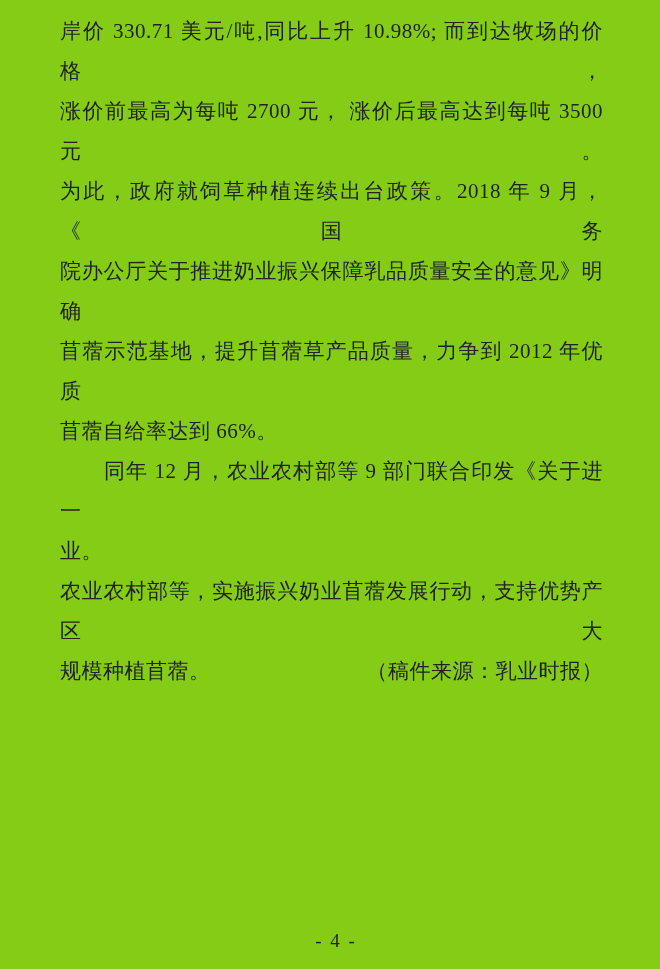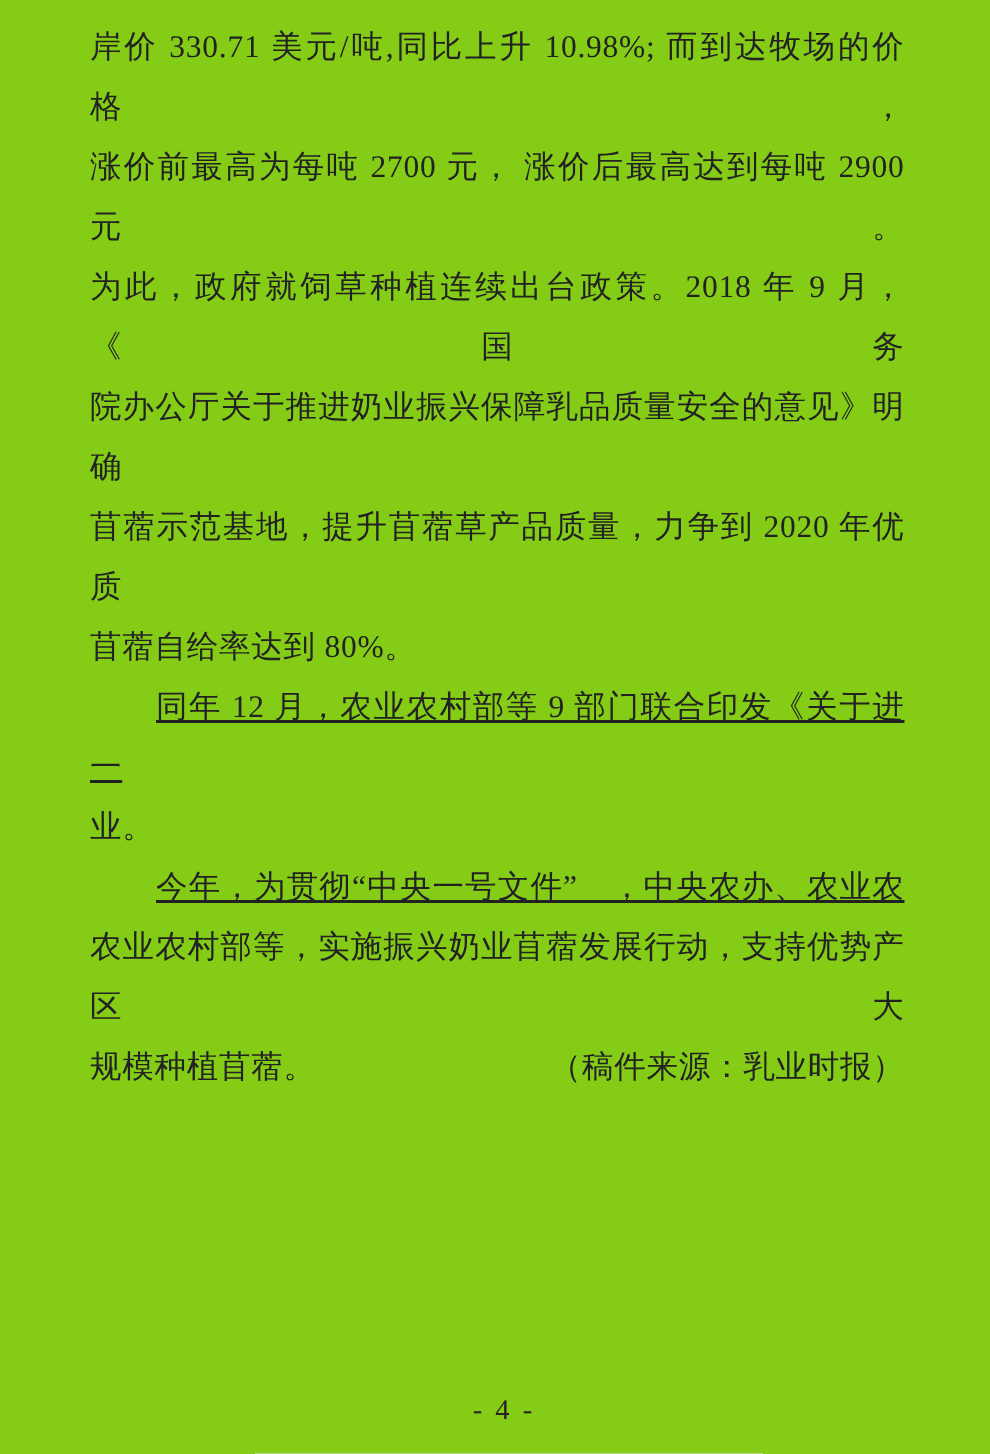--- a/index.html
+++ b/index.html
@@ -31,21 +31,20 @@
     letter-spacing: 0.5px;
   }
   .fill {
     white-space: normal;
     text-align: justify;
     text-align-last: justify;
     text-justify: inter-character;
   }
   .indent {
     text-indent: 44px;
-    text-decoration: underline;
   }
   .split {
     display: flex;
     justify-content: space-between;
     white-space: nowrap;
   }
   .footer {
     position: absolute;
     left: 0;
     top: 930px;
@@ -57,28 +56,27 @@
   }
 </style>
 </head>
 <body>
 
 <div class="page">
   <div class="content">
 
     <div>
       <div class="line fill">岸价 330.71 美元/吨,同比上升 10.98%; 而到达牧场的价格，</div>
-      <div class="line fill">涨价前最高为每吨 2700 元， 涨价后最高达到每吨 2900 元。</div>
+      <div class="line fill">涨价前最高为每吨 2700 元， 涨价后最高达到每吨 3500 元。</div>
       <div class="line fill">为此，政府就饲草种植连续出台政策。2018 年 9 月，《国务</div>
       <div class="line fill">院办公厅关于推进奶业振兴保障乳品质量安全的意见》明确</div>
-      <div class="line fill">苜蓿示范基地，提升苜蓿草产品质量，力争到 2020 年优质</div>
-      <div class="line">苜蓿自给率达到 80%。</div>
+      <div class="line fill">苜蓿示范基地，提升苜蓿草产品质量，力争到 2012 年优质</div>
+      <div class="line">苜蓿自给率达到 66%。</div>
       <div class="line fill indent">同年 12 月，农业农村部等 9 部门联合印发《关于进一</div>
       <div class="line">业。</div>
-      <div class="line fill indent">今年，为贯彻“中央一号文件”　，中央农办、农业农</div>
       <div class="line fill">农业农村部等，实施振兴奶业苜蓿发展行动，支持优势产区大</div>
       <div class="line split">
         <span>规模种植苜蓿。</span>
         <span>（稿件来源：乳业时报）</span>
       </div>
     </div>
 
   </div>
 
   <div class="footer">- 4 -</div>

